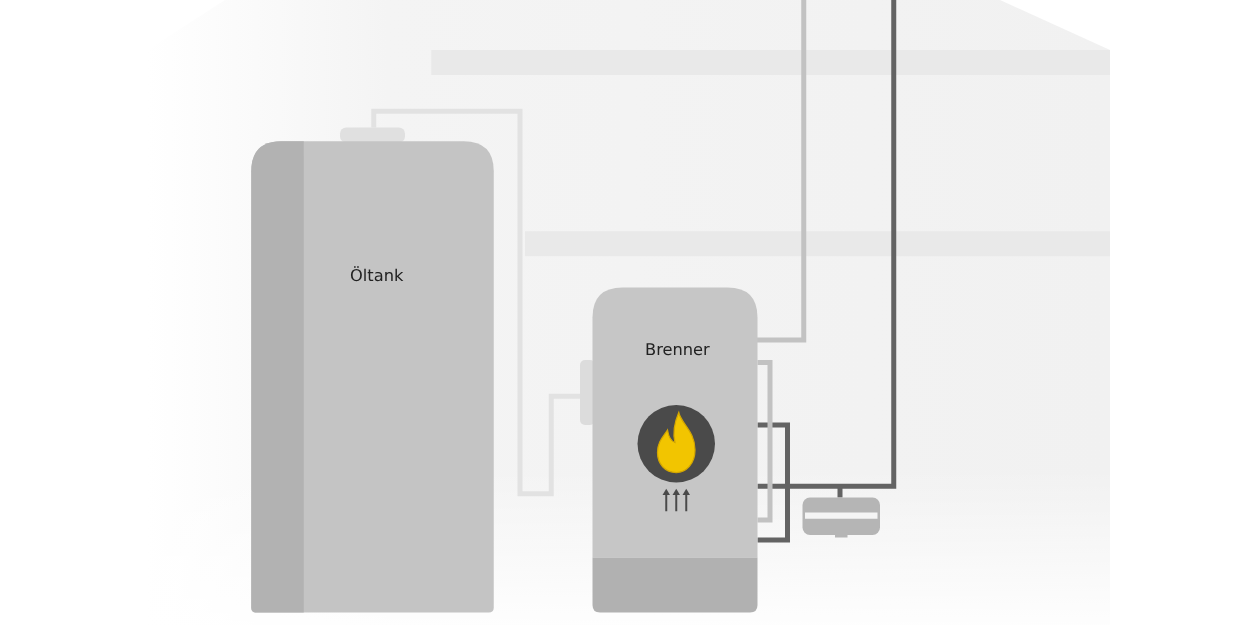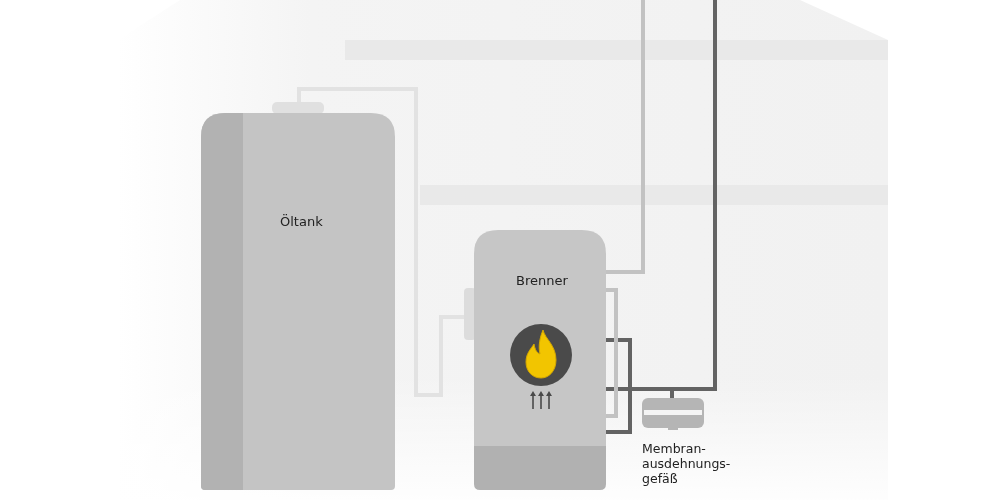--- a/index.html
+++ b/index.html
@@ -86,18 +86,13 @@
 
     <g>
       <rect x="642" y="398" width="62" height="30" rx="6" fill="#b5b5b5"></rect>
       <rect x="644" y="410" width="58" height="5" fill="#f4f4f4"></rect>
       <rect x="668" y="428" width="10" height="2" fill="#b5b5b5"></rect>
     </g>
   </svg>
 
   <div class="label tank">Öltank</div>
   <div class="label burner">Brenner</div>
-  <div class="label vessel">
-    <span>Membran-</span>
-    <span>ausdehnungs-</span>
-    <span>gefäß</span>
-  </div>
 </div>
 
 </body></html>

